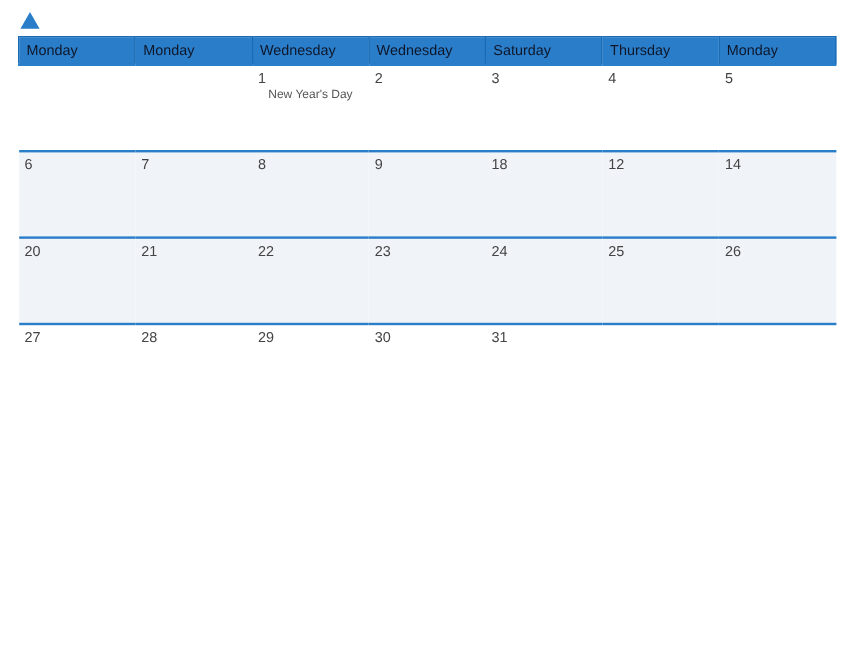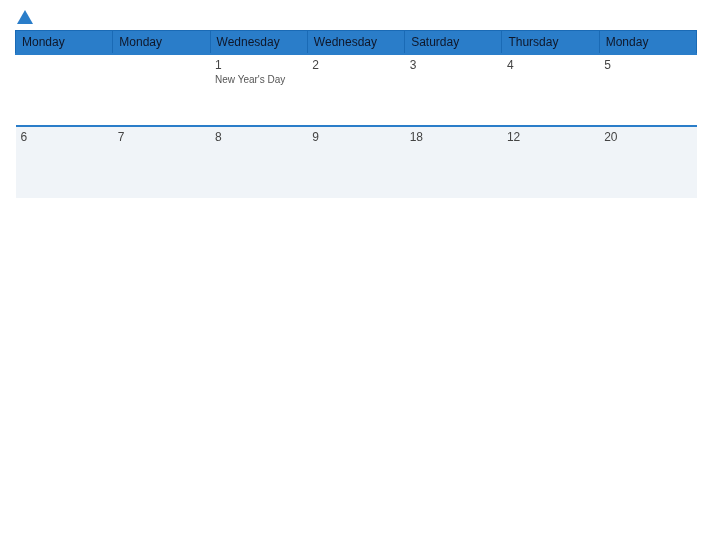--- a/index.html
+++ b/index.html
@@ -101,20 +101,21 @@
     .day-num {
       font-size: 12px;
       color: #444;
       display: block;
     }
     .event-text {
       font-size: 10px;
       color: #555;
       display: block;
       margin-top: 2px;
+      text-align: center;
     }
     .empty-cell {
       background: #f5f5f5;
     }
     
     .row-shaded td {
       background: #f0f4f8;
     }
   </style>
 </head>
@@ -182,18 +183,60 @@
           <td>
             <span class="day-num">9</span>
           </td>
           <td>
             <span class="day-num">18</span>
           </td>
           <td>
             <span class="day-num">12</span>
           </td>
           <td>
+            <span class="day-num">14</span>
+          </td>
+        </tr>
+        <tr class="row-shaded">
+          <td>
             <span class="day-num">20</span>
           </td>
+          <td>
+            <span class="day-num">21</span>
+          </td>
+          <td>
+            <span class="day-num">22</span>
+          </td>
+          <td>
+            <span class="day-num">23</span>
+          </td>
+          <td>
+            <span class="day-num">24</span>
+          </td>
+          <td>
+            <span class="day-num">25</span>
+          </td>
+          <td>
+            <span class="day-num">26</span>
+          </td>
+        </tr>
+        <tr>
+          <td>
+            <span class="day-num">27</span>
+          </td>
+          <td>
+            <span class="day-num">28</span>
+          </td>
+          <td>
+            <span class="day-num">29</span>
+          </td>
+          <td>
+            <span class="day-num">30</span>
+          </td>
+          <td>
+            <span class="day-num">31</span>
+          </td>
+          <td class="empty-cell"></td>
+          <td class="empty-cell"></td>
         </tr>
       </tbody>
   </table>
 </div>
 
 </body></html>

